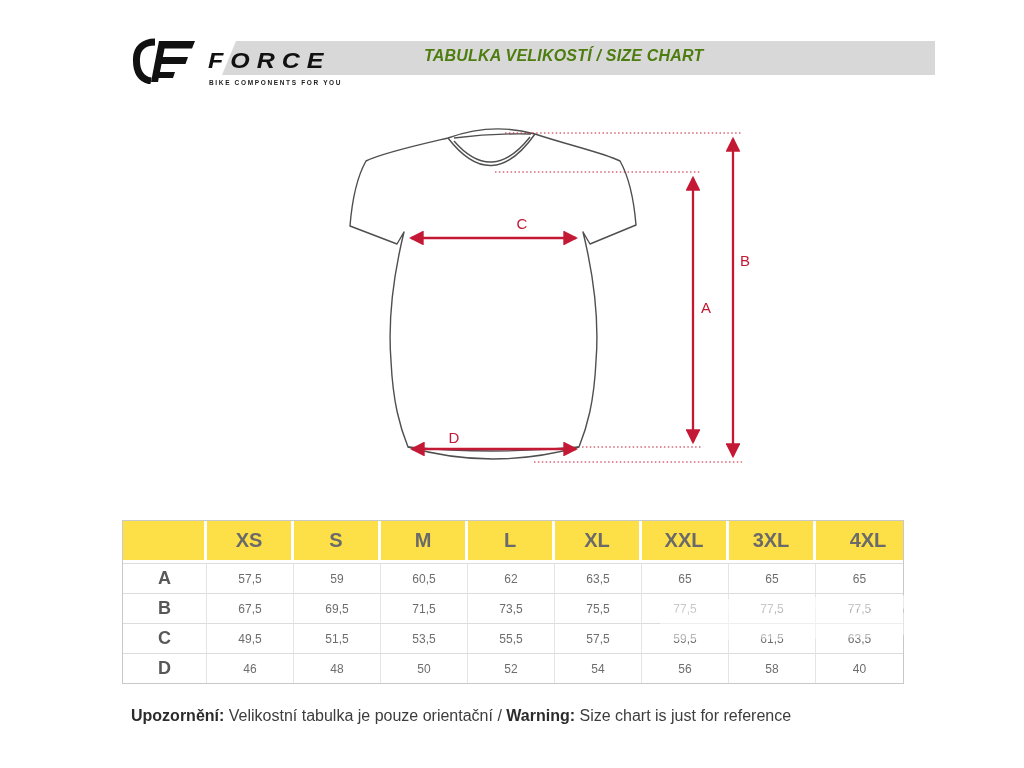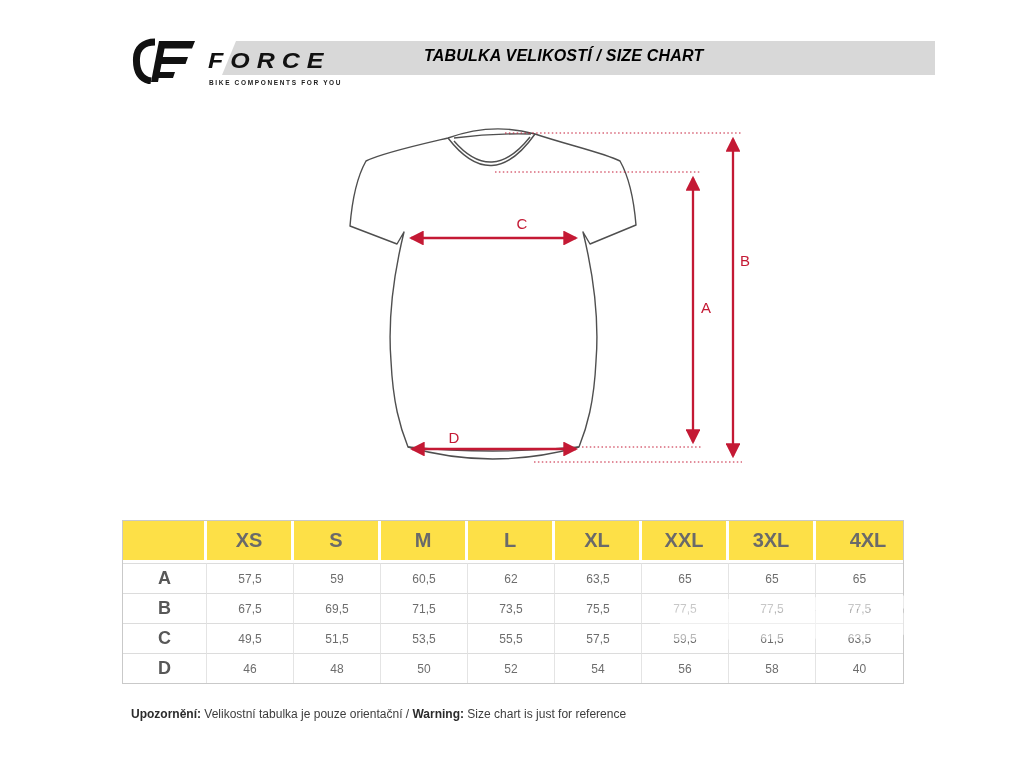--- a/index.html
+++ b/index.html
@@ -4,21 +4,21 @@
 <style>
   html,body{margin:0;padding:0;background:#ffffff;}
   body{width:1024px;height:768px;position:relative;overflow:hidden;
        font-family:"Liberation Sans",sans-serif;}
 
   
   .band{position:absolute;left:222px;top:41px;width:713px;height:34px;
         background:#d8d8d8;
         clip-path:polygon(14px 0,100% 0,100% 100%,0 100%);}
   .page-title{position:absolute;left:424px;top:47px;font-size:16px;
-        font-weight:bold;font-style:italic;color:#000000;letter-spacing:.2px;}
+        font-weight:bold;font-style:italic;color:#4d7c0f;letter-spacing:.2px;}
   .logo{position:absolute;left:132px;top:36px;width:260px;height:56px;}
   .logo-emblem{position:absolute;left:0;top:2px;}
   .logo-word{position:absolute;left:76px;top:12px;font-size:25px;font-weight:bold;
         font-style:italic;color:#111;letter-spacing:7px;transform:scaleY(.88);
         transform-origin:left top;white-space:nowrap;}
   .logo-tagline{position:absolute;left:77px;top:43px;font-size:6.5px;font-weight:bold;
         color:#1c1c1c;letter-spacing:1.65px;white-space:nowrap;}
 
   
   .diagram{position:absolute;left:330px;top:105px;width:440px;height:380px;}
@@ -38,21 +38,21 @@
   .td{font-size:12px;color:#6d6d6d;}
   .td.last{border-right:none;}
 
   .watermark{position:absolute;pointer-events:none;}
   .wm1{left:648px;top:598px;width:262px;height:13px;background:rgba(255,255,255,.62);
         transform:rotate(-1.2deg);border-radius:6px;}
   .wm2{left:660px;top:611px;width:246px;height:28px;background:rgba(255,255,255,.5);
         border-radius:9px;transform:rotate(-.6deg);}
 
   
-  .note{position:absolute;left:131px;top:707px;font-size:12px;color:#3d3d3d;}
+  .note{position:absolute;left:131px;top:707px;font-size:16px;color:#3d3d3d;}
   .note b{color:#2b2b2b;}
 </style>
 </head>
 <body>
 
 <div class="band"></div>
 
 <div class="logo">
   <svg class="logo-emblem" width="66" height="46" viewBox="0 0 132 92" aria-hidden="true">
     <path d="M 46 8 C 22 8 10 22 9 40 C 8 62 14 82 38 86" fill="none" stroke="#111" stroke-width="14"></path>

